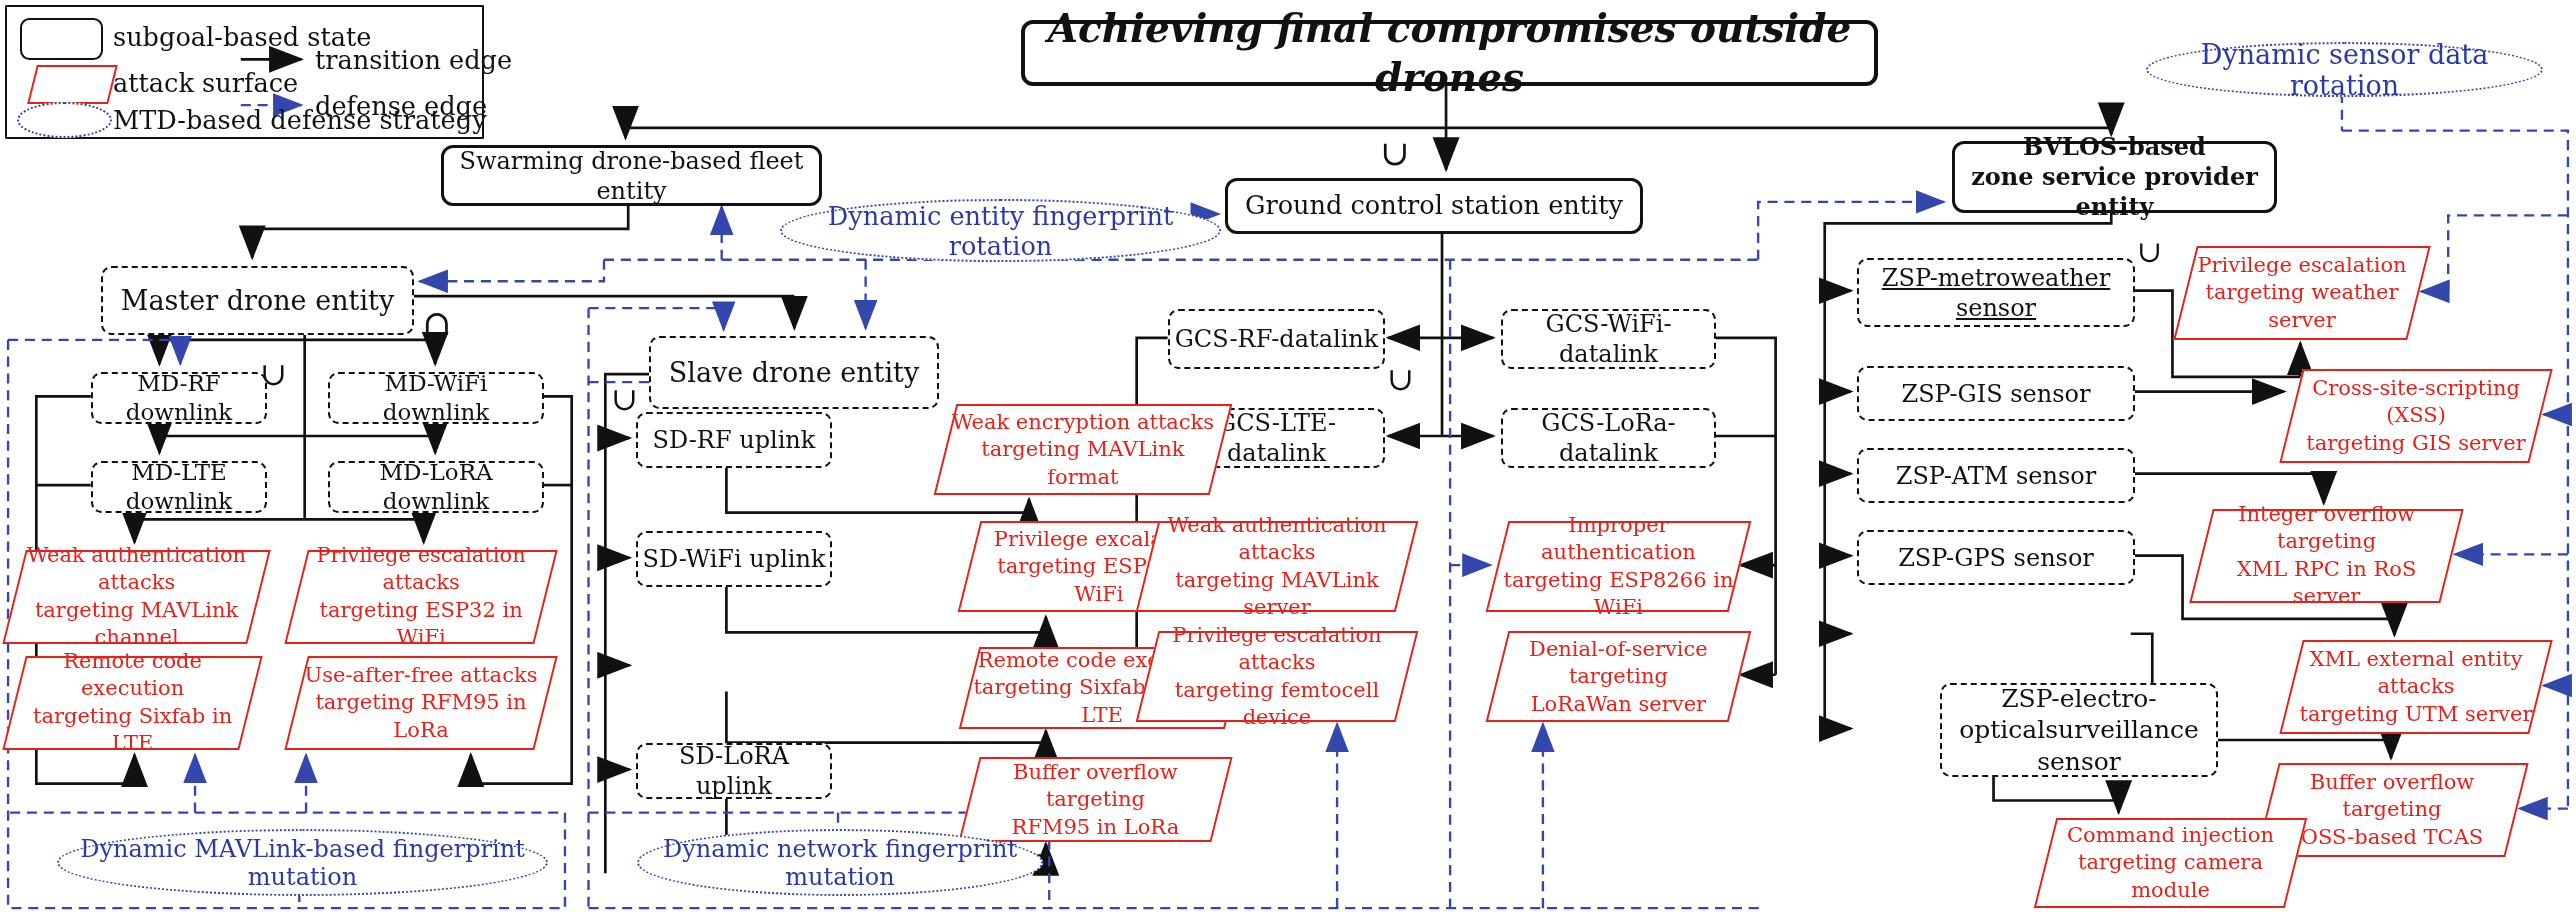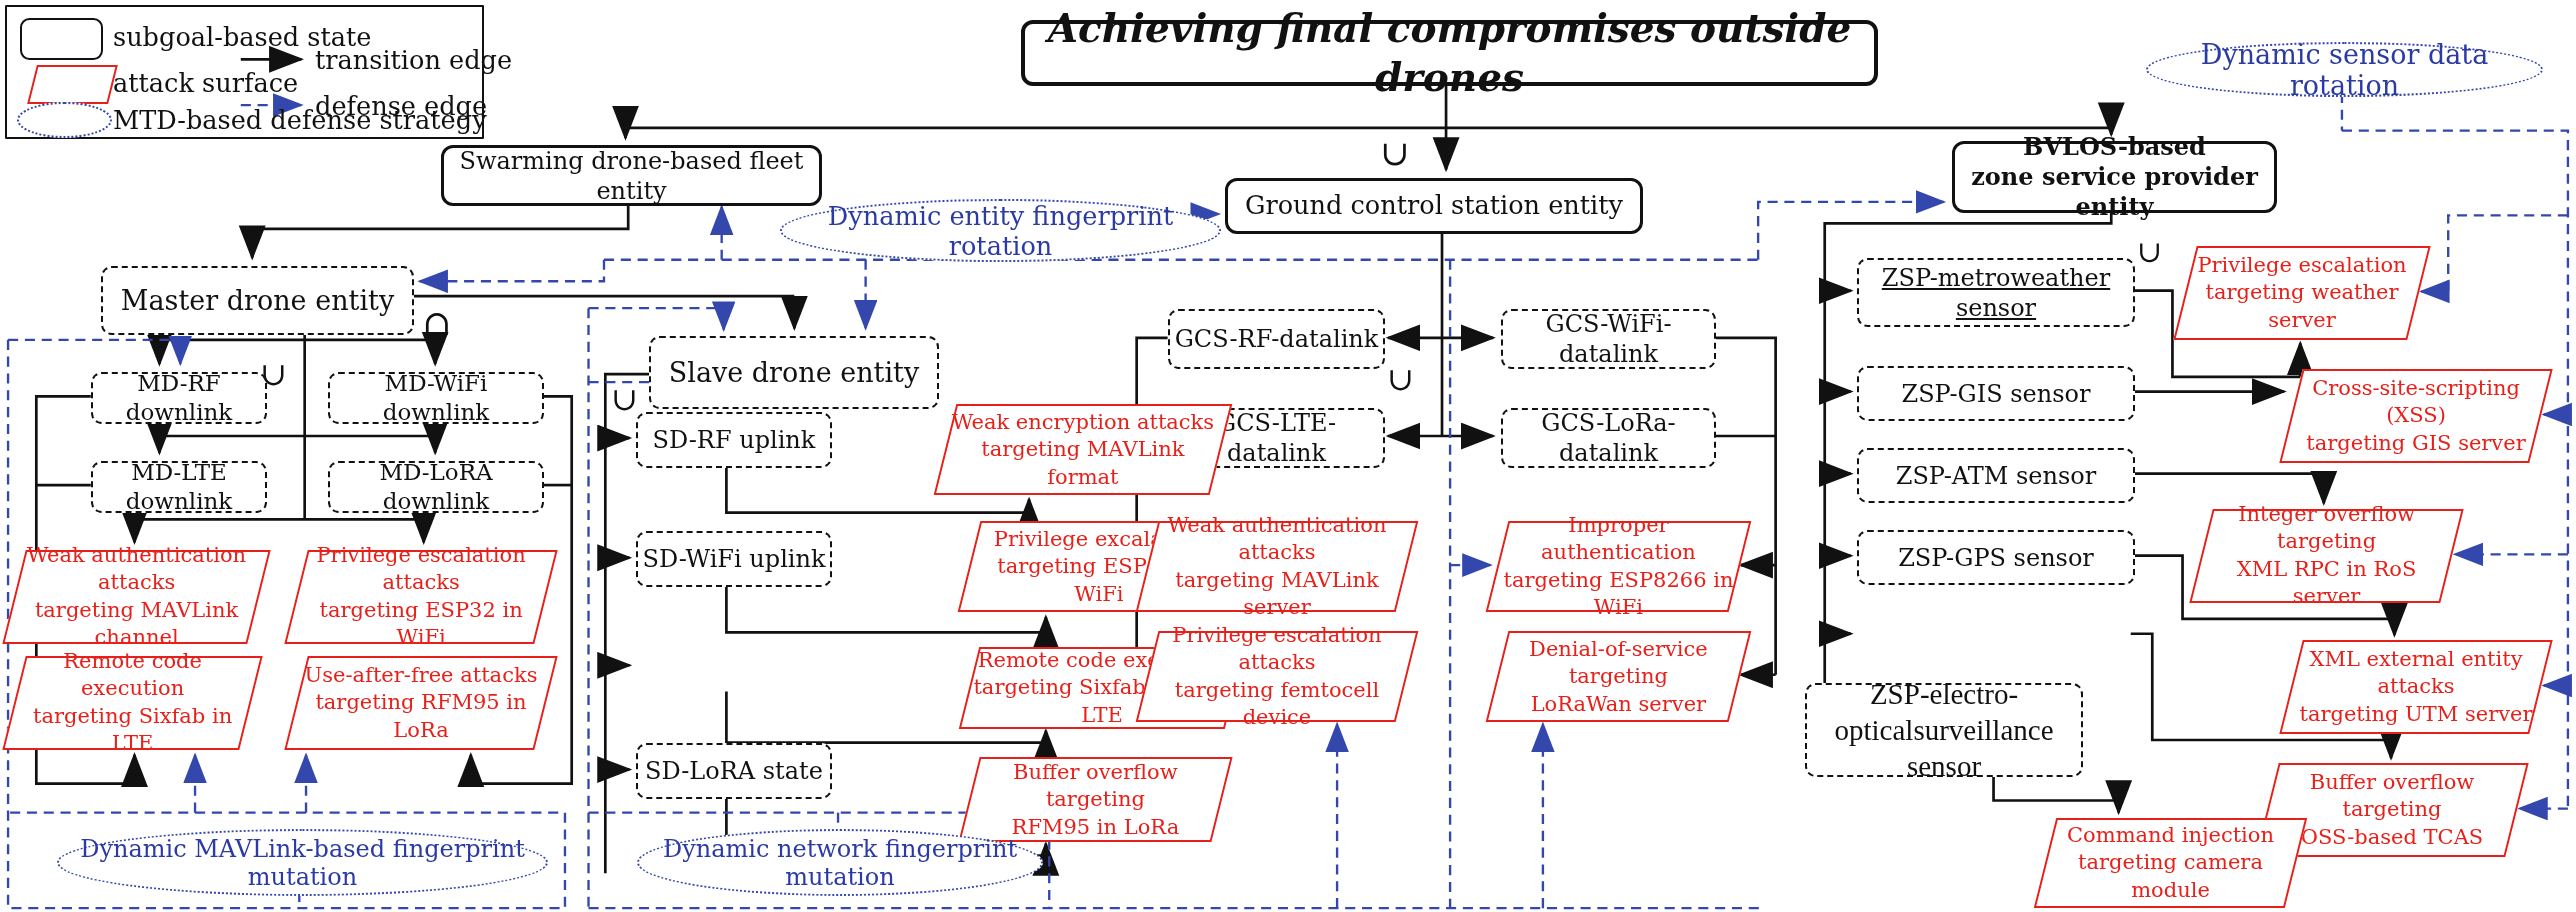--- a/index.html
+++ b/index.html
@@ -167,33 +167,33 @@
   <div class="nb dash" style="left:101px;top:266px;width:309px;height:65px;font-size:27px;">Master drone entity</div>
   <div class="nb dash" style="left:649px;top:336px;width:286px;height:69px;font-size:27px;">Slave drone entity</div>
 
   <div class="nb dash" style="left:91px;top:372px;width:172px;height:48px;font-size:23px;">MD-RF downlink</div>
   <div class="nb dash" style="left:328px;top:372px;width:212px;height:48px;font-size:23px;">MD-WiFi downlink</div>
   <div class="nb dash" style="left:91px;top:461px;width:172px;height:48px;font-size:23px;">MD-LTE downlink</div>
   <div class="nb dash" style="left:328px;top:461px;width:212px;height:48px;font-size:23px;">MD-LoRA downlink</div>
 
   <div class="nb dash" style="left:636px;top:412px;width:192px;height:52px;font-size:24px;text-align:center;">SD-RF uplink</div>
   <div class="nb dash" style="left:636px;top:531px;width:192px;height:52px;font-size:24px;">SD-WiFi uplink</div>
-  <div class="nb dash" style="left:636px;top:743px;width:192px;height:52px;font-size:24px;">SD-LoRA state</div>
+  <div class="nb dash" style="left:636px;top:743px;width:192px;height:52px;font-size:24px;">SD-LoRA uplink</div>
 
   <div class="nb dash" style="left:1168px;top:309px;width:213px;height:56px;font-size:24px;">GCS-RF-datalink</div>
   <div class="nb dash" style="left:1501px;top:309px;width:211px;height:56px;font-size:24px;">GCS-WiFi-datalink</div>
   <div class="nb dash" style="left:1168px;top:408px;width:213px;height:56px;font-size:24px;">GCS-LTE-datalink</div>
   <div class="nb dash" style="left:1501px;top:408px;width:211px;height:56px;font-size:24px;">GCS-LoRa-datalink</div>
 
   <div class="nb dash" style="left:1857px;top:258px;width:274px;height:65px;font-size:24px;text-decoration:underline;">ZSP-metroweather
 sensor</div>
   <div class="nb dash" style="left:1857px;top:366px;width:274px;height:51px;font-size:24px;">ZSP-GIS sensor</div>
   <div class="nb dash" style="left:1857px;top:448px;width:274px;height:51px;font-size:24px;">ZSP-ATM sensor</div>
   <div class="nb dash" style="left:1857px;top:530px;width:274px;height:51px;font-size:24px;">ZSP-GPS sensor</div>
-  <div class="nb dash" style="left:1805px;top:683px;width:274px;height:90px;font-size:29px;font-family:Liberation Serif, serif;">ZSP-electro-
+  <div class="nb dash" style="left:1940px;top:683px;width:274px;height:90px;font-size:25px;">ZSP-electro-
 opticalsurveillance
 sensor</div>
 
   <div class="para" style="left:13.5px;top:550px;width:241px;height:90px;">
       <span style="font-size:21px;">Weak authentication attacks
 targeting MAVLink channel</span>
     </div>
   <div class="para" style="left:296px;top:550px;width:246px;height:90px;">
       <span style="font-size:21px;">Privilege escalation attacks
 targeting ESP32 in WiFi</span>

